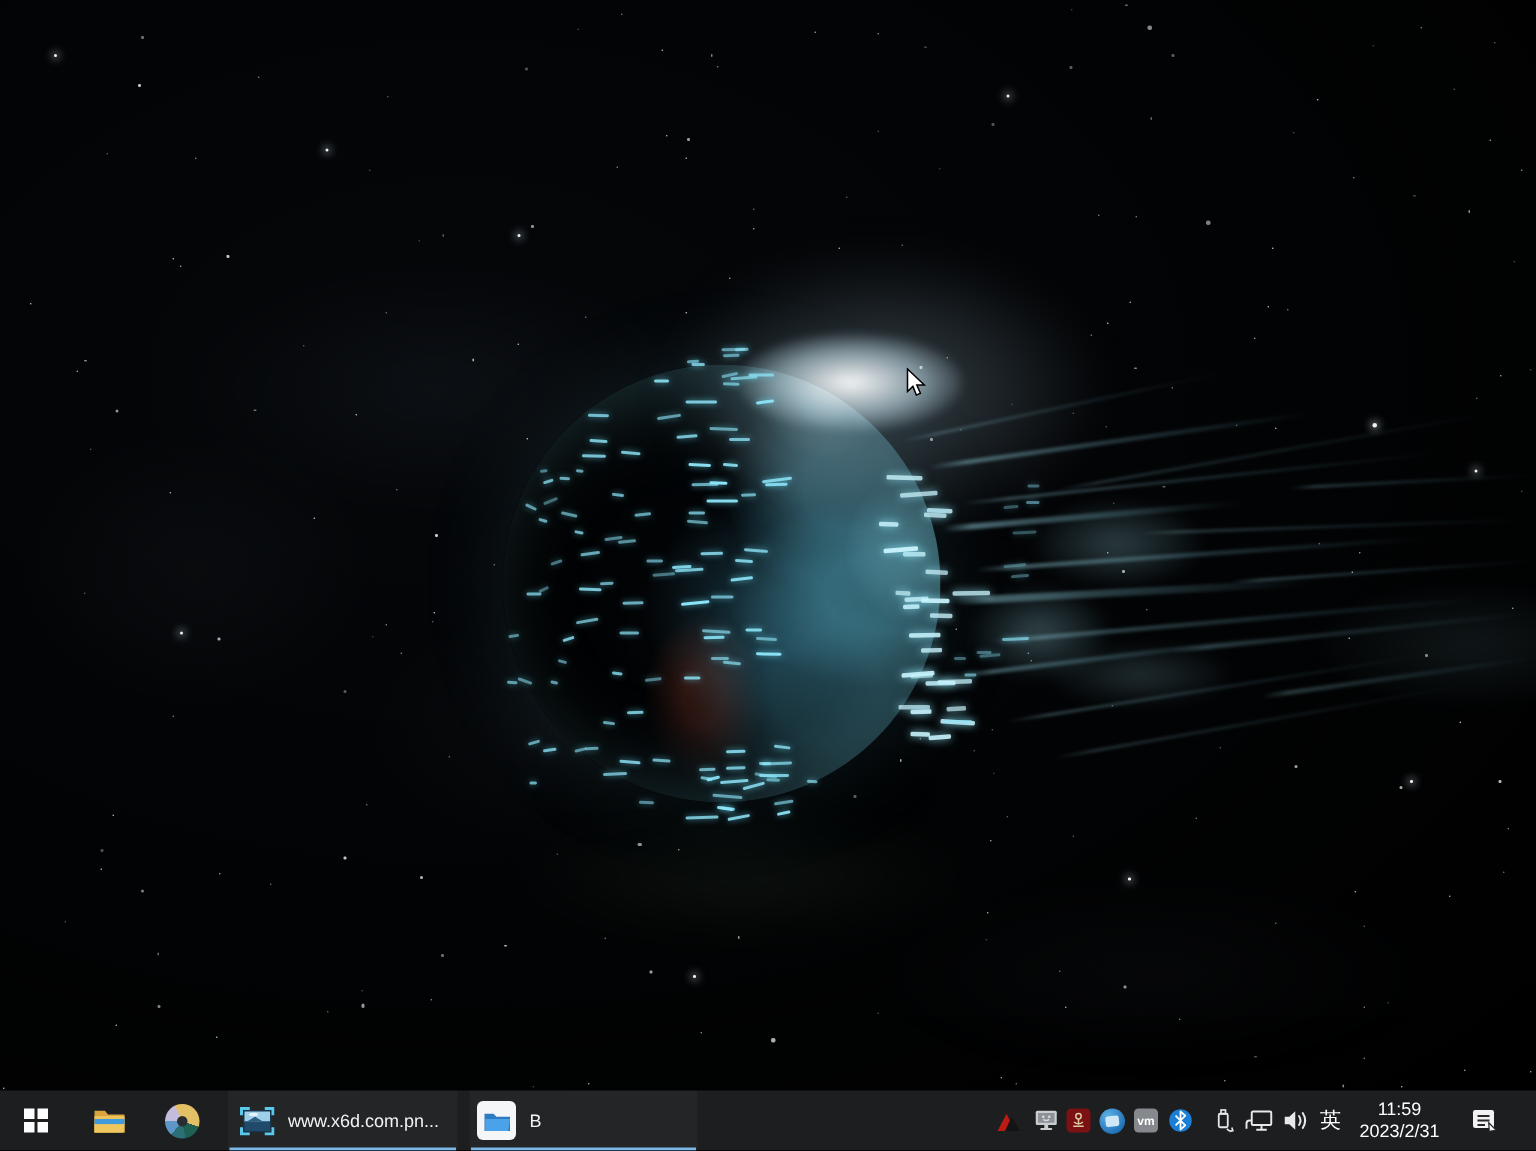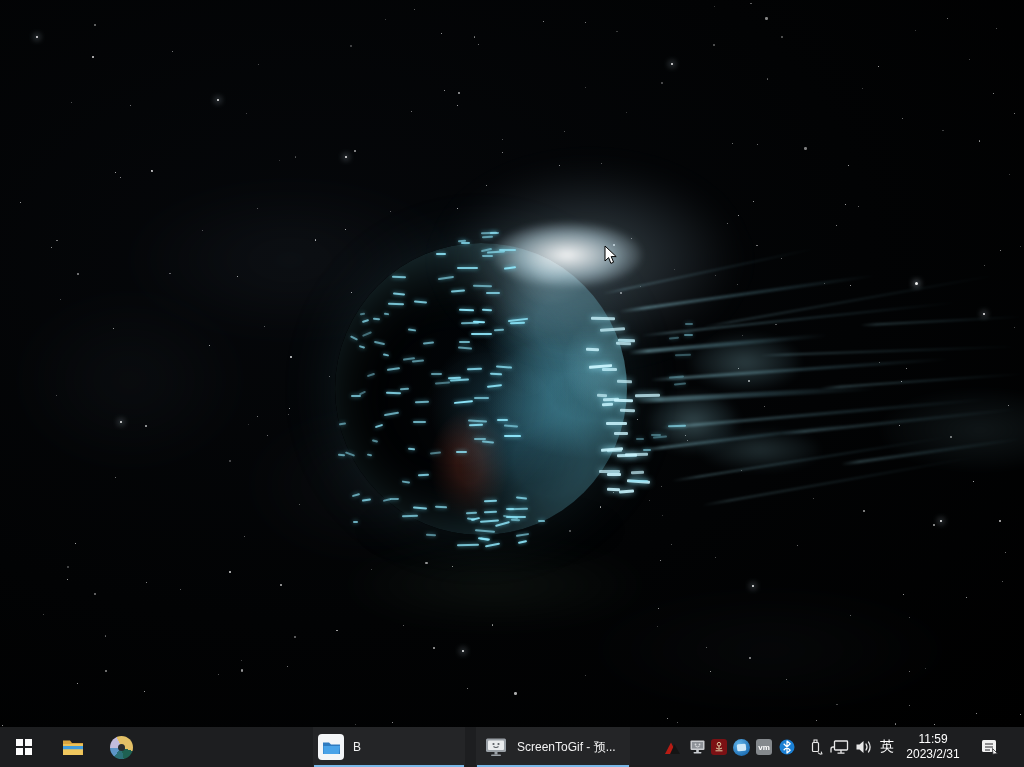--- a/index.html
+++ b/index.html
@@ -486,45 +486,44 @@
         <rect x="1" y="6" width="20" height="11" fill="#ecc258"></rect>
         <path d="M1 8 H21 V11.5 H1 Z" fill="#3f9bdc"></path>
         <path d="M1 11.5 H21 L19.5 17 H1 Z" fill="#f0c75e"></path>
       </svg>
     </div>
 
     <div class="tbtn" style="left:100px;width:42px;">
       <span class="swirl"></span>
     </div>
 
+    <div class="task" style="left:152px;width:153px;">
+      <svg style="margin-left:8px;" width="23" height="19" viewBox="0 0 23 19">
+        <rect x="2" y="2" width="19" height="15" fill="#16344a"></rect>
+        <rect x="3" y="3" width="17" height="7" fill="#9fd0ea"></rect>
+        <ellipse cx="9" cy="5" rx="3" ry="1.1" fill="#e8f4fa"></ellipse>
+        <rect x="3" y="9.5" width="17" height="6.5" fill="#1f4a6a"></rect>
+        <polygon points="5,9.5 10,6.5 15,9.5" fill="#2c5c80"></polygon>
+        <path d="M1 5.5 V1 H6.5 M16.5 1 H22 V5.5 M22 13.5 V18 H16.5 M6.5 18 H1 V13.5" fill="none" stroke="#5ac8ea" stroke-width="2"></path>
+      </svg>
+      <span class="tlabel">www.x6d.com.pn...</span>
+      <span class="indicator"></span>
+    </div>
 
     <div class="task" style="left:313px;width:152px;">
       <span class="folder-chip" style="margin-left:5px;">
         <svg width="19" height="15" viewBox="0 0 19 15">
           <path d="M1 2.5 h6 l2 2 h9 v9.5 H1 Z" fill="#2f7bc0"></path>
           <path d="M1.5 6 h16.5 l-1.2 8 H1.5 Z" fill="#4aa3e8"></path>
         </svg>
       </span>
       <span class="tlabel">B</span>
       <span class="indicator"></span>
     </div>
 
-    <div class="task" style="left:476px;width:154px;">
-      <svg style="margin-left:8px;" width="24" height="20" viewBox="0 0 24 20">
-        <rect x="2" y="1.5" width="20" height="13.5" rx="1.5" fill="#9aa0a6"></rect>
-        <rect x="4" y="3.5" width="16" height="9.5" rx="1" fill="#e9ebed"></rect>
-        <circle cx="9.5" cy="7" r="1.1" fill="#555a60"></circle>
-        <circle cx="14.5" cy="7" r="1.1" fill="#555a60"></circle>
-        <path d="M9.5 9.5 q2.5 2 5 0" stroke="#555a60" stroke-width="1.2" fill="none"></path>
-        <rect x="10.5" y="15" width="3" height="2.5" fill="#9aa0a6"></rect>
-        <rect x="7" y="17.5" width="10" height="1.6" rx="0.8" fill="#9aa0a6"></rect>
-      </svg>
-      <span class="tlabel">ScreenToGif - 预...</span>
-      <span class="indicator"></span>
-    </div>
 
     <div class="traybtn" style="left:662px;width:22px;">
       <svg width="18" height="15" viewBox="0 0 18 15">
         <polygon points="1,14 7,2.5 10,8.5 7.5,14" fill="#b81c14"></polygon>
         <polygon points="6,14 10.5,4.5 16,14" fill="#141414"></polygon>
       </svg>
     </div>
 
     <div class="traybtn" style="left:686px;width:22px;">
       <svg width="17" height="16" viewBox="0 0 17 16">

